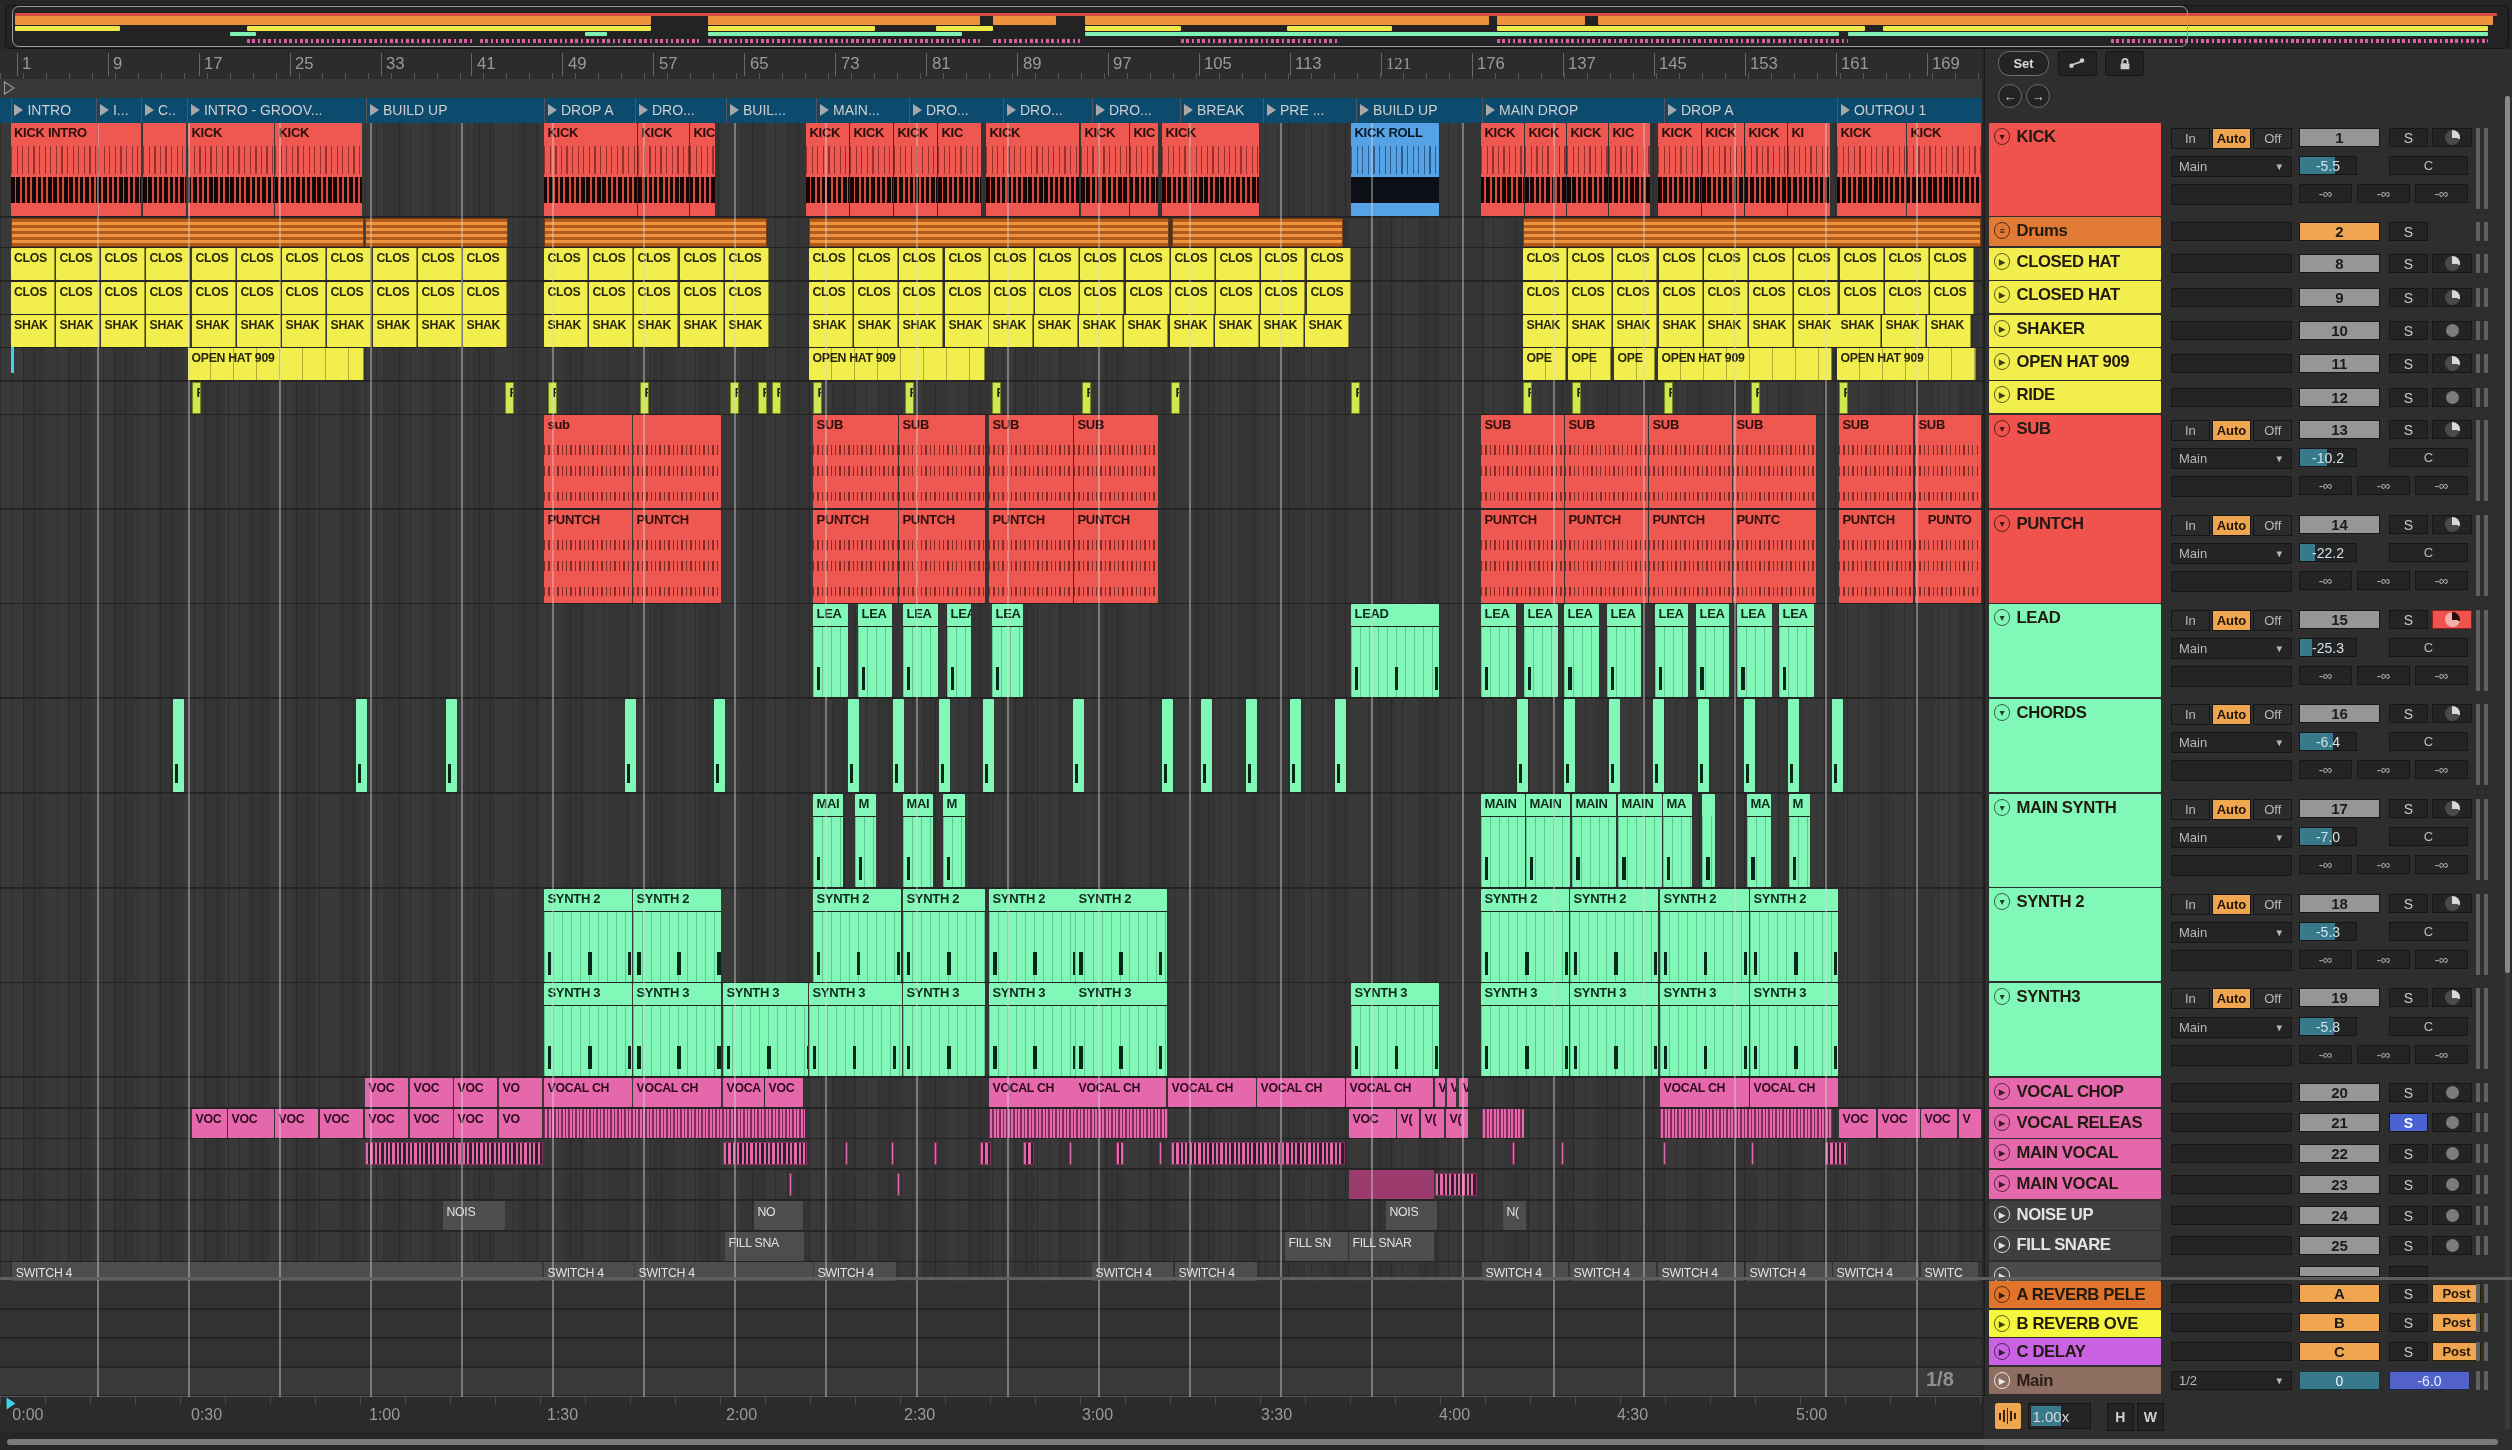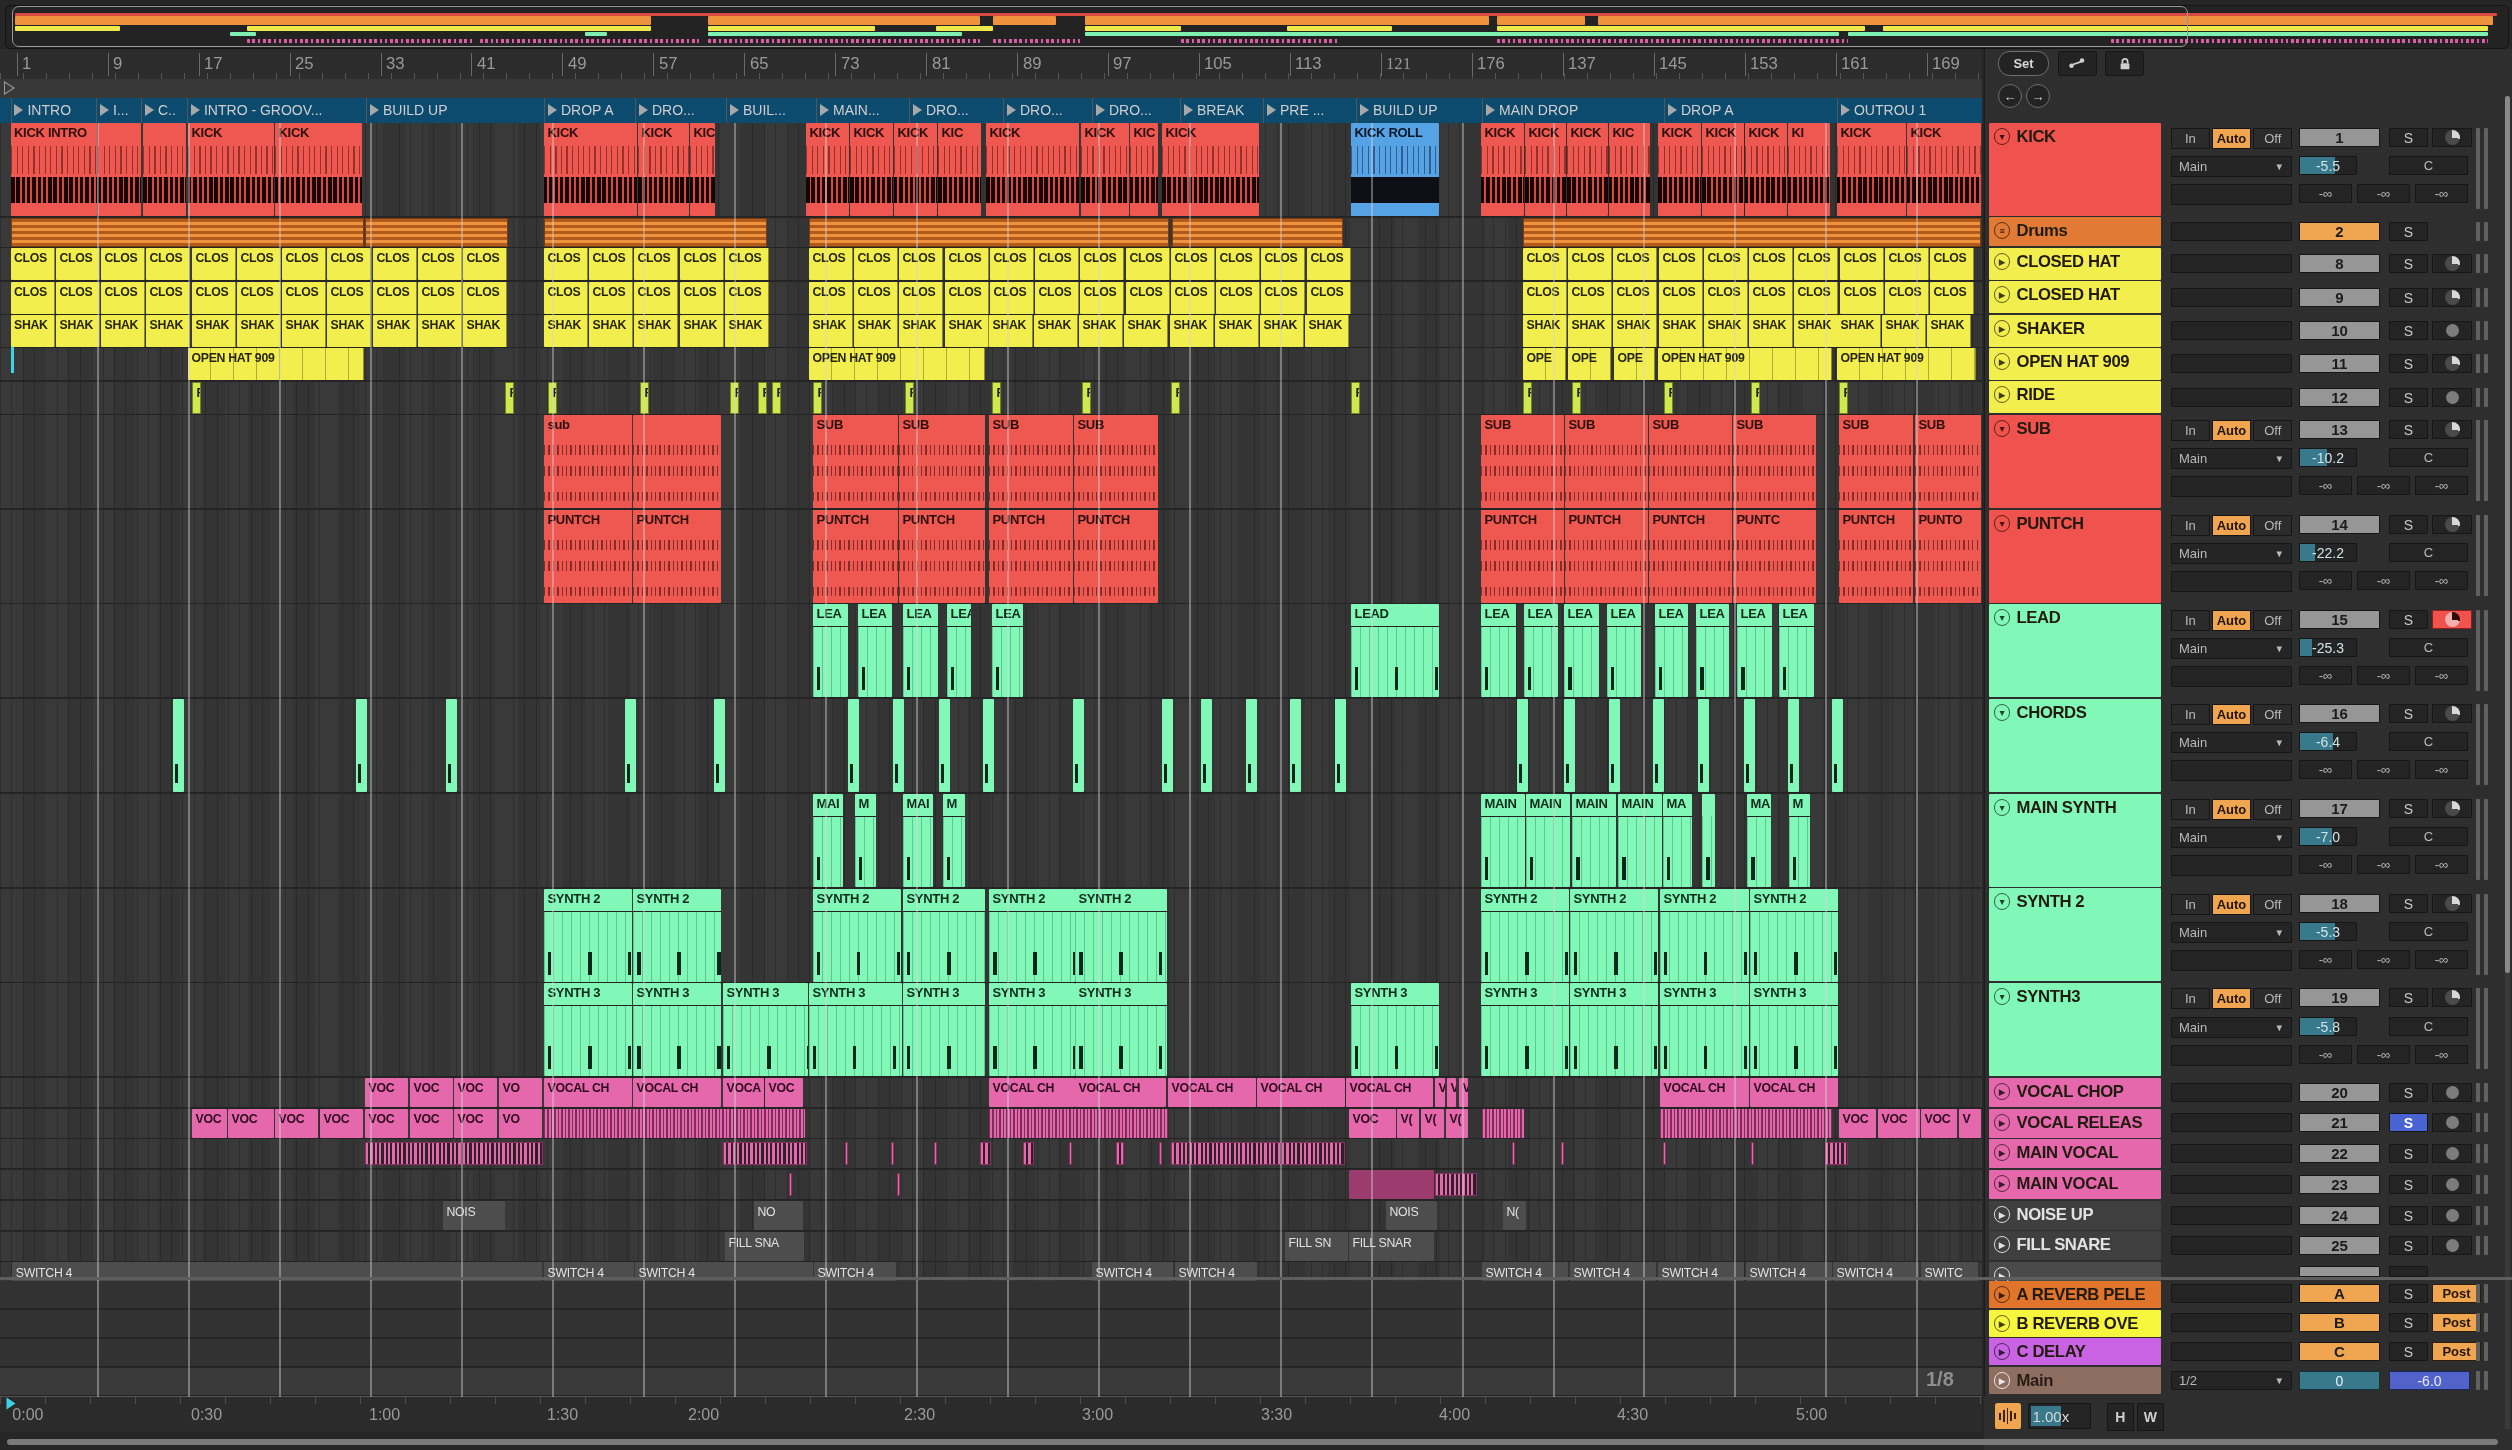--- a/index.html
+++ b/index.html
@@ -895,21 +895,21 @@
         </div>
         <div class="clip s" style="left: 1649px; width: 83px;">
           <span class="lbl">PUNTCH</span>
         </div>
         <div class="clip s" style="left: 1733px; width: 83px;">
           <span class="lbl">PUNTC</span>
         </div>
         <div class="clip s" style="left: 1839px; width: 74px;">
           <span class="lbl">PUNTCH</span>
         </div>
-        <div class="clip s" style="left: 1915px; width: 66px;">
+        <div class="clip s" style="left: 1915px; width: 66px; text-align: center;">
           <span class="lbl">PUNTO</span>
         </div>
       </div>
       <div class="lane" style="top: 604px; height: 93px;">
         <div class="clip M" style="left: 813px; width: 35px;">
           <span class="lbl">LEA</span>
         </div>
         <div class="clip M" style="left: 858px; width: 34px;">
           <span class="lbl">LEA</span>
         </div>
@@ -1774,21 +1774,21 @@
   </div>
   <div class="circbtn" style="left:1998px;top:84px;">←</div>
   <div class="circbtn" style="left:2026px;top:84px;">→</div>
 
   <div id="time-ruler">
     <div id="play-tri"></div>
   <div class="time-lbl" style="left: 12.3px;">0:00</div>
       <div class="time-lbl" style="left: 191px;">0:30</div>
       <div class="time-lbl" style="left: 369px;">1:00</div>
       <div class="time-lbl" style="left: 547px;">1:30</div>
-      <div class="time-lbl" style="left: 688px; text-align: right;">2:00</div>
+      <div class="time-lbl" style="left: 726px; text-align: right;">2:00</div>
       <div class="time-lbl" style="left: 904px;">2:30</div>
       <div class="time-lbl" style="left: 1082px;">3:00</div>
       <div class="time-lbl" style="left: 1261px;">3:30</div>
       <div class="time-lbl" style="left: 1439px;">4:00</div>
       <div class="time-lbl" style="left: 1617px;">4:30</div>
       <div class="time-lbl" style="left: 1796px;">5:00</div>
     </div>
   <div id="grid-size">1/8</div>
   <div id="bottom-right">
     <div id="audition-btn">

